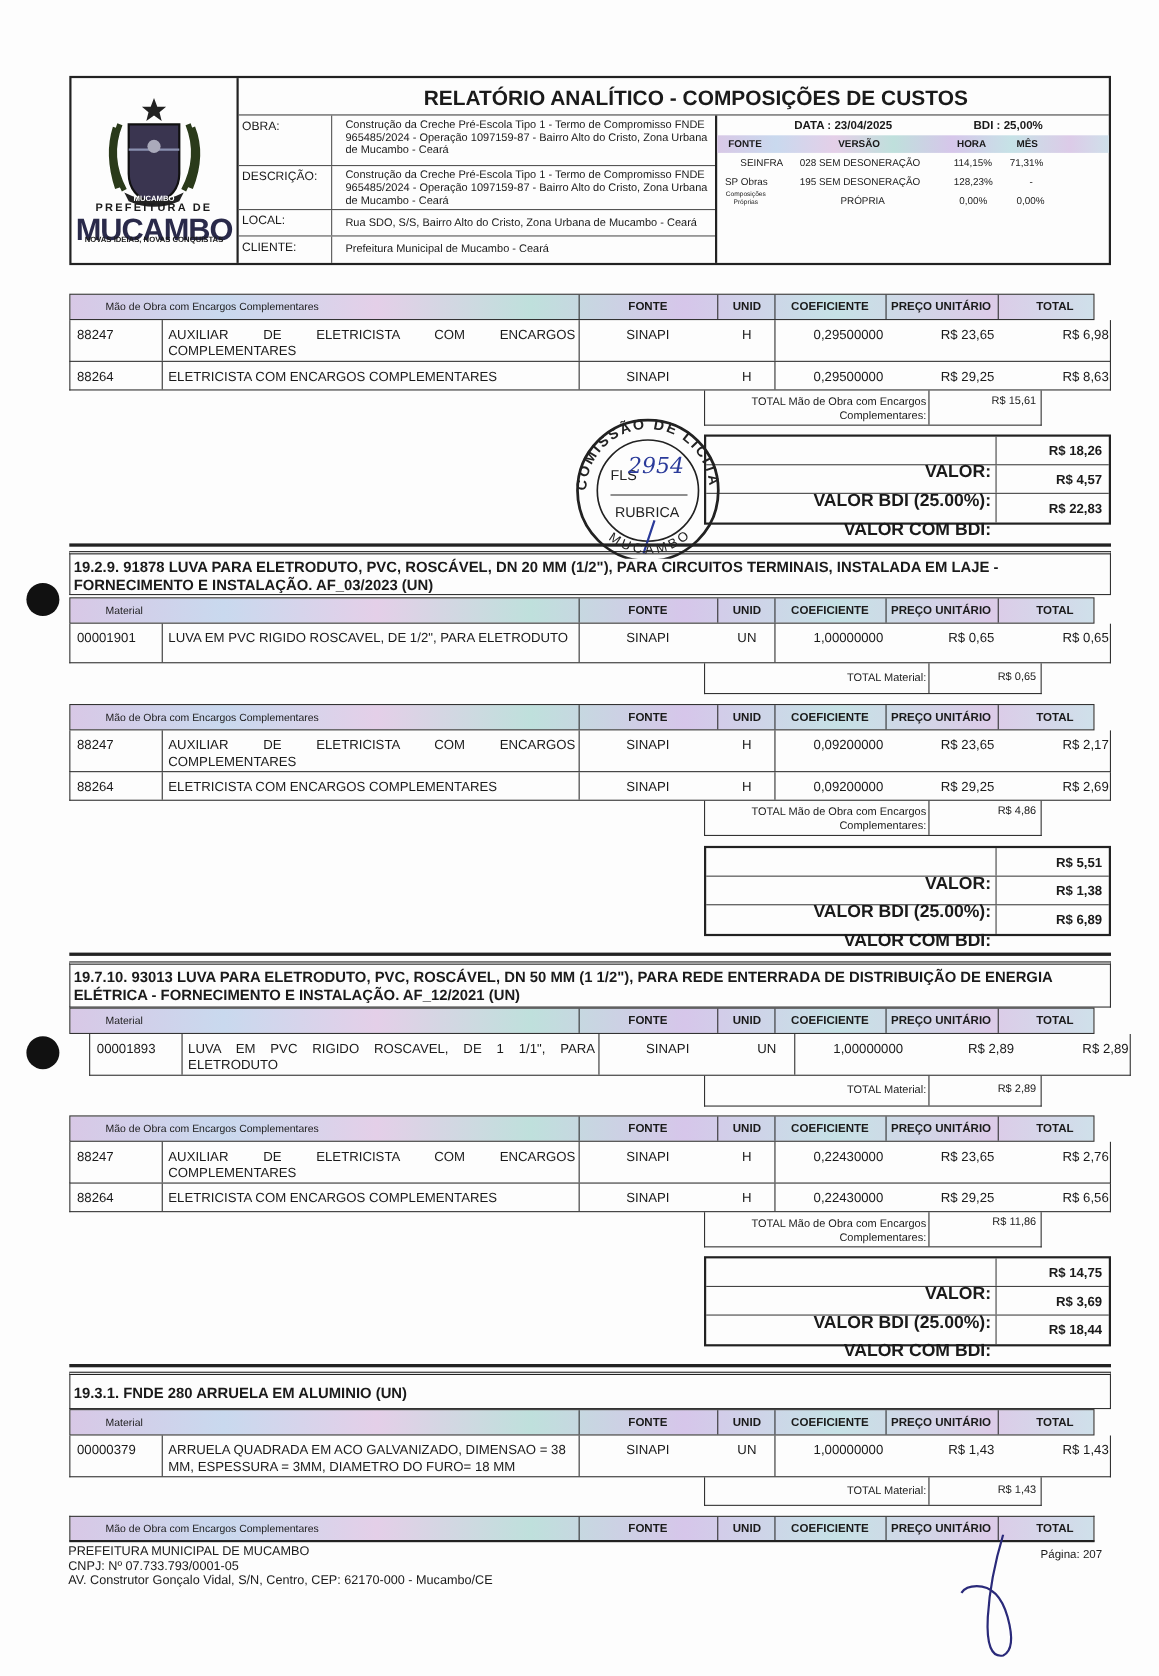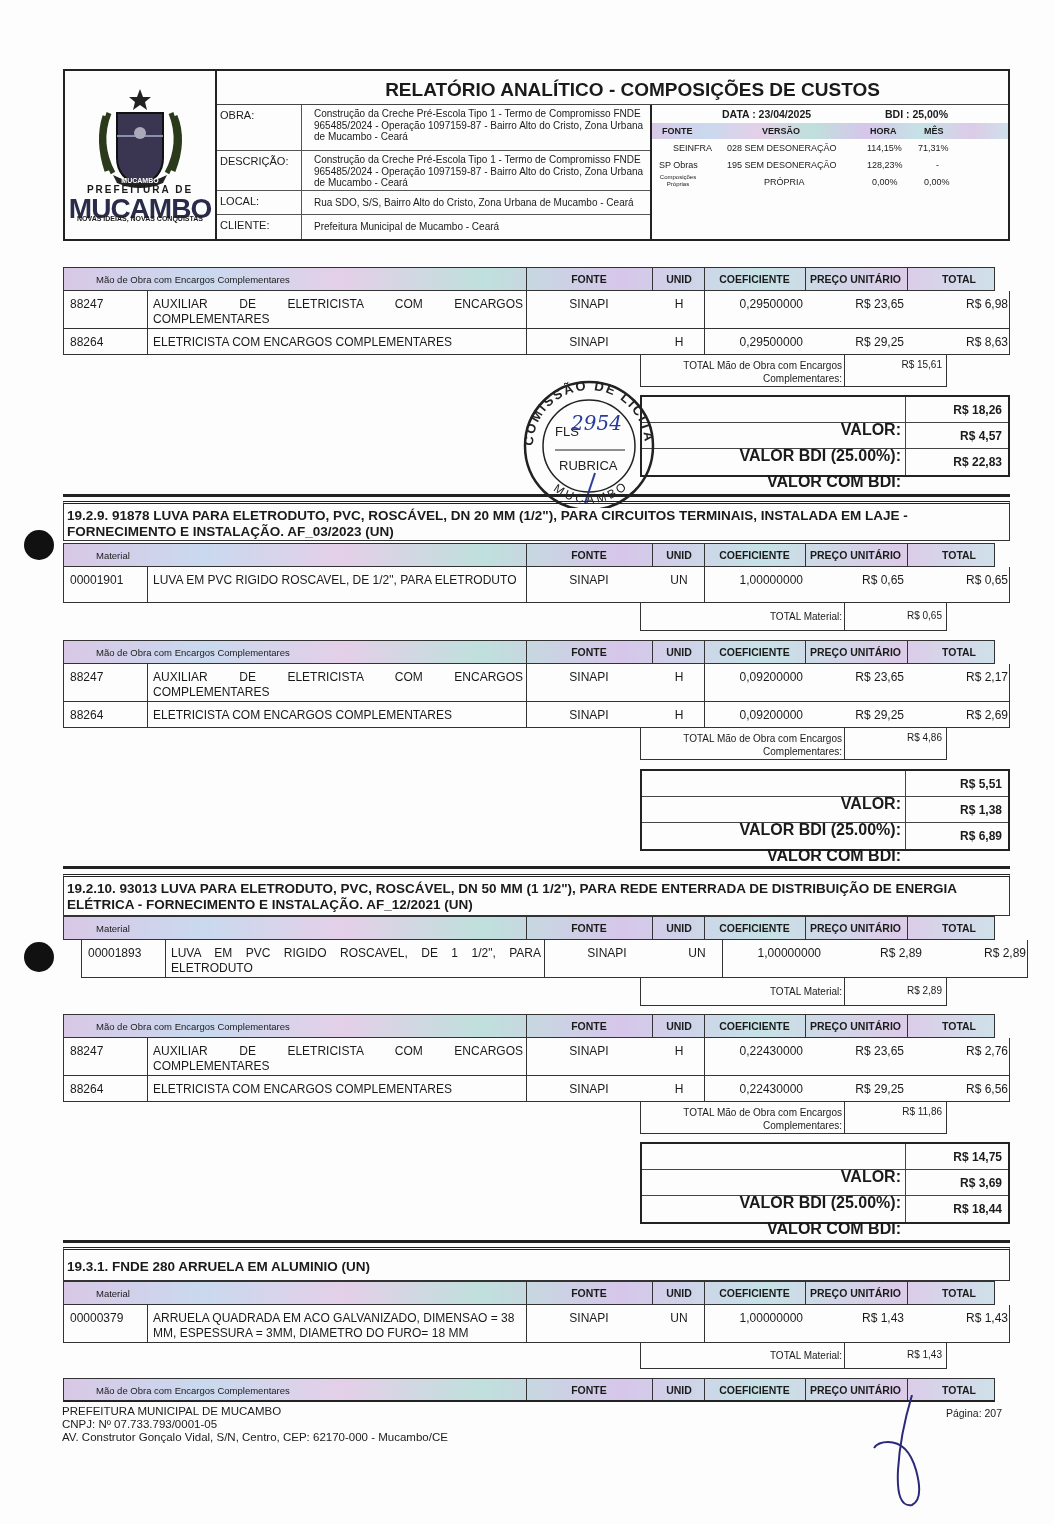--- a/index.html
+++ b/index.html
@@ -299,42 +299,42 @@
       <span class="v">R$ 1,38</span>
     </div>
   <div class="row">
       <span class="sep"></span>
       <span class="l">VALOR COM BDI:</span>
       <span class="v">R$ 6,89</span>
     </div>
 </div>
 
 <div class="rule" style="top:866px;"></div>
-<div class="section-title" style="top:874px;height:42px;">19.2.10. 93013 LUVA PARA ELETRODUTO, PVC, ROSCÁVEL, DN 50 MM (1 1/2"), PARA REDE ENTERRADA DE DISTRIBUIÇÃO DE ENERGIA ELÉTRICA - FORNECIMENTO E INSTALAÇÃO. AF_12/2021 (UN)</div>
+<div class="section-title" style="top:874px;height:42px;">19.7.10. 93013 LUVA PARA ELETRODUTO, PVC, ROSCÁVEL, DN 50 MM (1 1/2"), PARA REDE ENTERRADA DE DISTRIBUIÇÃO DE ENERGIA ELÉTRICA - FORNECIMENTO E INSTALAÇÃO. AF_12/2021 (UN)</div>
 <div class="dot" style="left:24px;top:942px;"></div>
 <div class="tbl" style="top:916px;">
   <div class="thead band" style="top:0;">
     <span style="left:32px;top:6px;font-weight:normal;font-size:9.5px;">Material</span>
     <span class="vline" style="left:462px"></span>
       <span class="c-fonte" style="top:5px">FONTE</span>
     <span class="vline" style="left:588px"></span>
       <span class="c-unid" style="top:5px">UNID</span>
     <span class="vline" style="left:640px"></span>
       <span class="c-coef" style="top:5px;text-align:center">COEFICIENTE</span>
     <span class="vline" style="left:741px"></span>
       <span class="c-preco" style="top:5px;text-align:center">PREÇO UNITÁRIO</span>
     <span class="vline" style="left:843px"></span>
       <span class="c-total" style="top:5px;text-align:center">TOTAL</span>
   </div>
   <div class="trow" style="top:24px;height:38px;margin-left:18px;">
     <span class="vline" style="left:83px"></span>
       <span class="vline" style="left:462px"></span>
       <span class="vline" style="left:640px"></span>
     <span class="c-code" style="top:6px">00001893</span>
-    <span class="c-desc just" style="top:6px;white-space:normal">LUVA EM PVC RIGIDO ROSCAVEL, DE 1 1/2", PARA ELETRODUTO</span>
+    <span class="c-desc just" style="top:6px;white-space:normal">LUVA EM PVC RIGIDO ROSCAVEL, DE 1 1/1", PARA ELETRODUTO</span>
     <span class="c-fonte" style="top:6px">SINAPI</span>
     <span class="c-unid" style="top:6px">UN</span>
     <span class="c-coef" style="top:6px">1,00000000</span>
     <span class="c-preco" style="top:6px">R$ 2,89</span>
     <span class="c-total" style="top:6px">R$ 2,89</span>
   </div>
 </div>
 <div class="subtotal" style="top:978px;height:28px;">
   <span class="vline" style="left:203px"></span>
   <span class="l" style="top:7px">TOTAL Material:</span>

